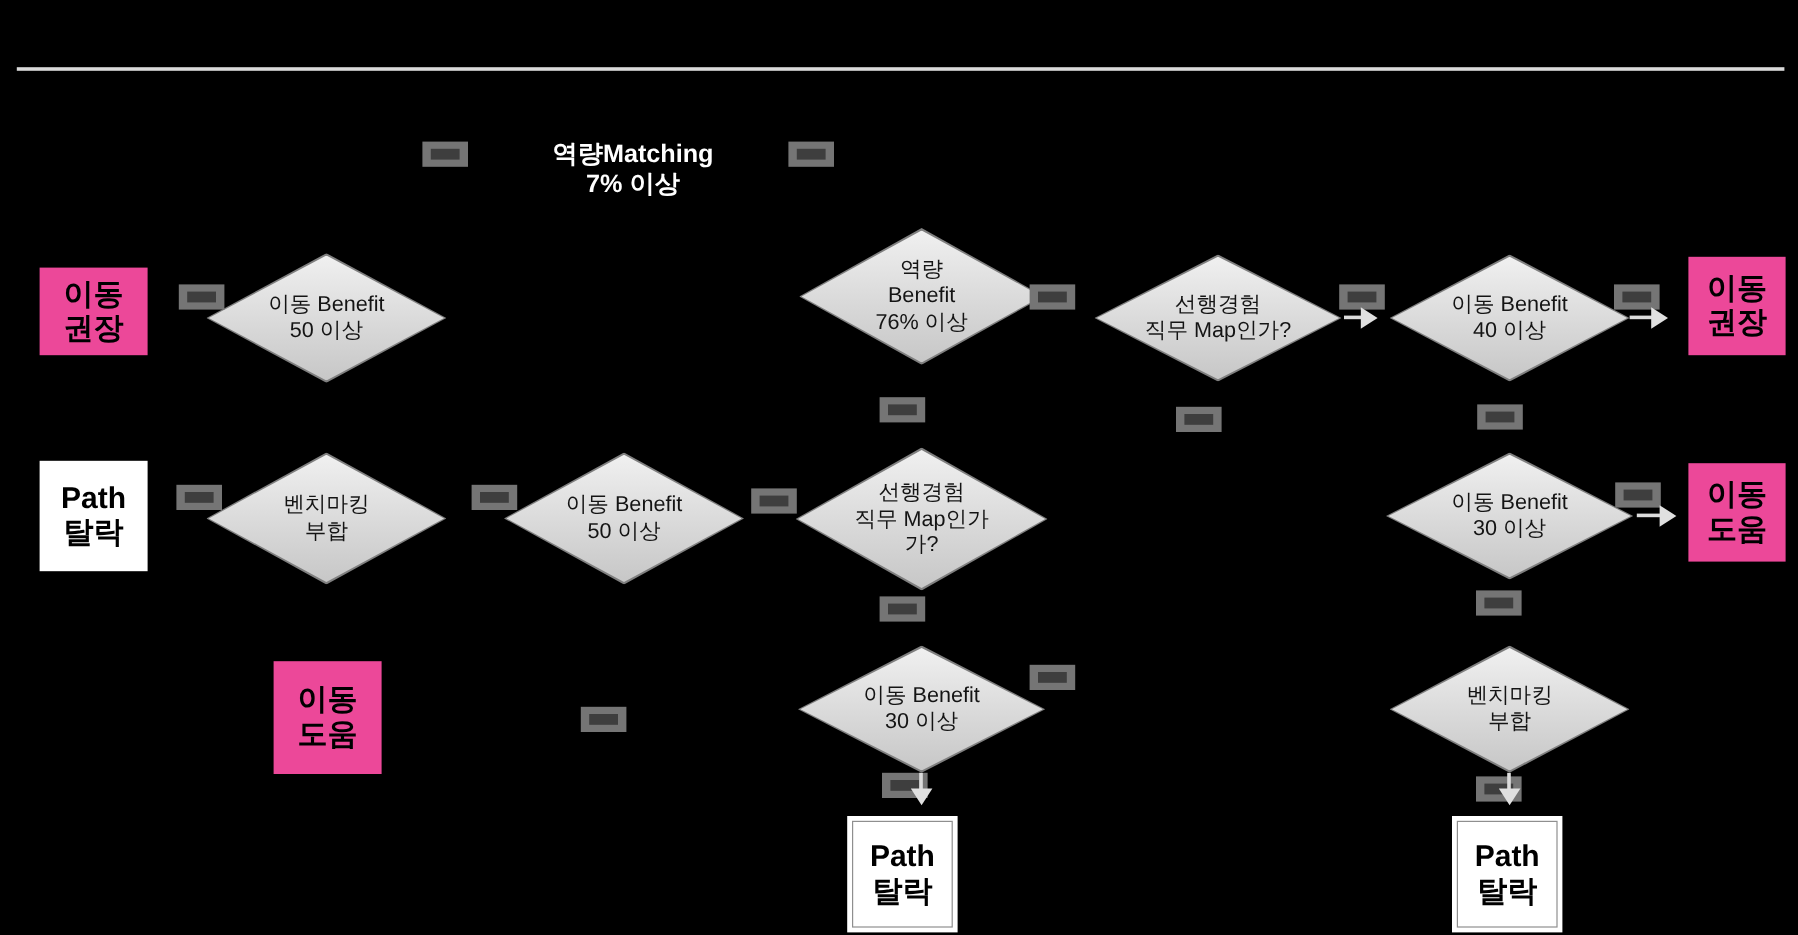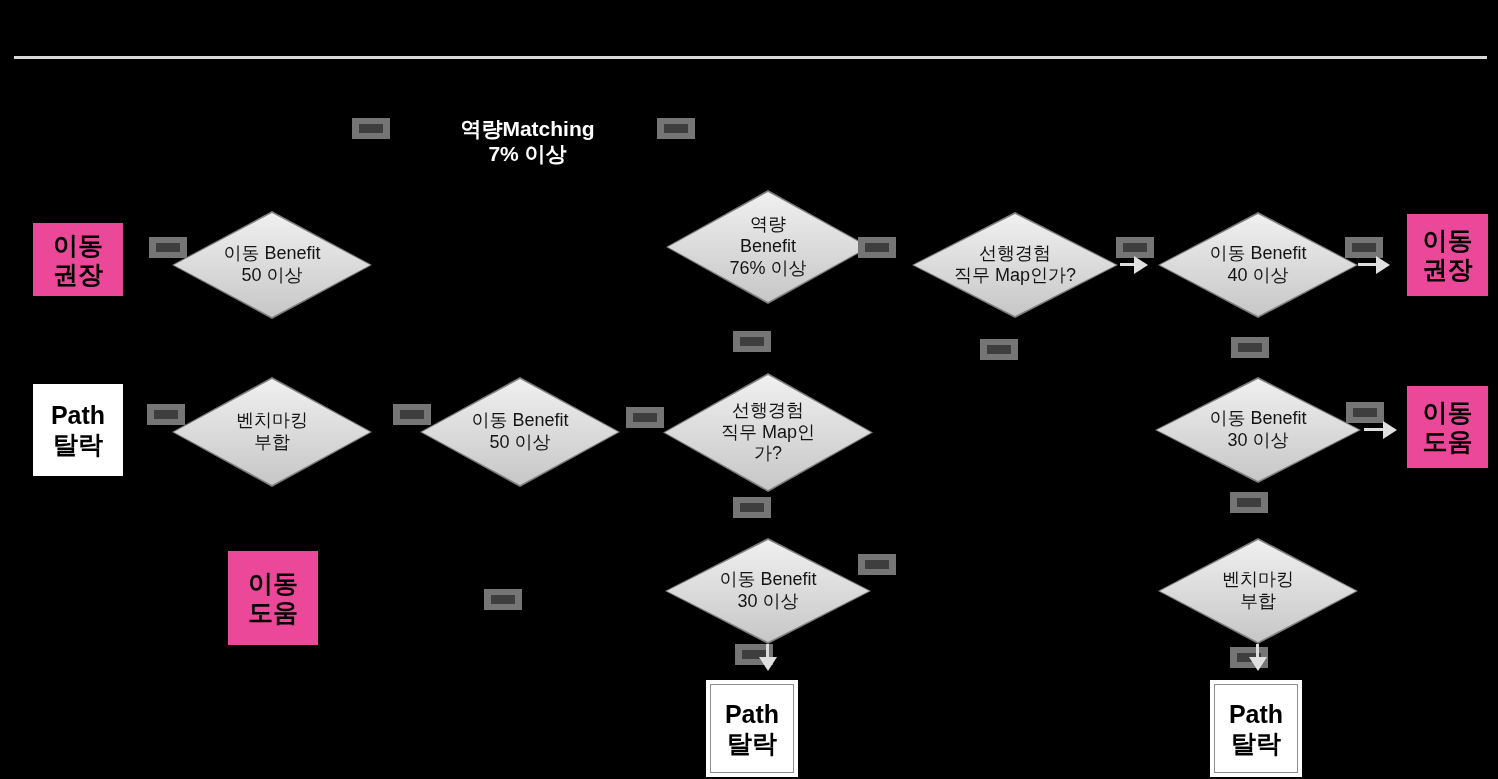--- a/index.html
+++ b/index.html
@@ -156,21 +156,21 @@
       <div>이동 Benefit</div>
       <div>50 이상</div>
     </div>
   </div>
 
   <div class="diamond" style="left:663px;top:373px;width:210px;height:119px">
     <div class="d-outer"></div>
     <div class="d-inner"></div>
     <div class="d-text">
       <div>선행경험</div>
-      <div>직무 Map인</div>
+      <div>직무 Map인가</div>
       <div>가?</div>
     </div>
   </div>
 
   <div class="diamond" style="left:1155px;top:377px;width:206px;height:106px">
     <div class="d-outer"></div>
     <div class="d-inner"></div>
     <div class="d-text">
       <div>이동 Benefit</div>
       <div>30 이상</div>

